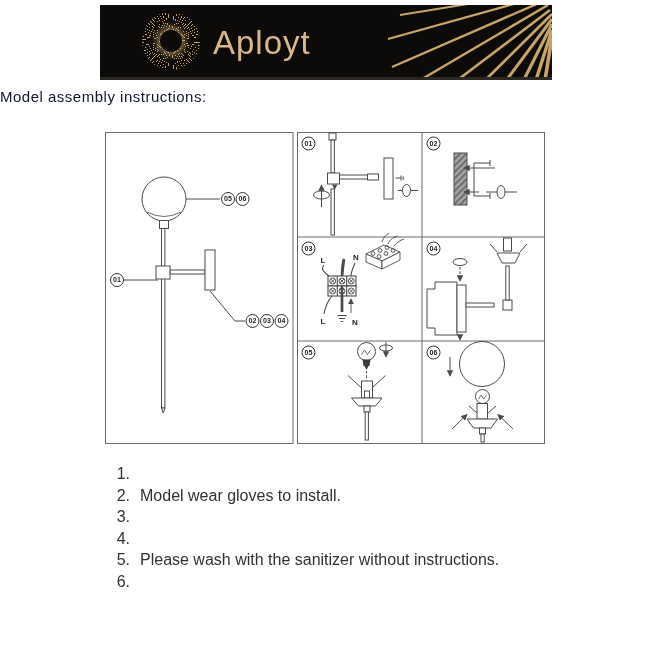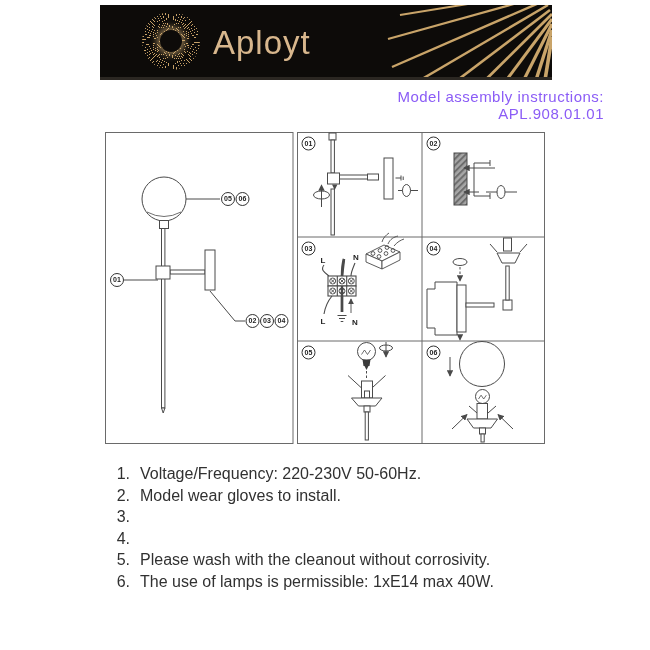--- a/index.html
+++ b/index.html
@@ -21,22 +21,22 @@
     position:absolute;left:60px;top:25px;width:22px;height:22px;border-radius:50%;
     background:#0d0b09;box-shadow:0 0 7px 3px rgba(214,176,118,.65);
   }
   .brand{
     position:absolute;left:113px;top:0;height:75px;display:flex;align-items:center;
     color:#d8b78d;font-size:33px;font-weight:400;letter-spacing:1px;
   }
   .rays{position:absolute;right:0;top:0;}
   
   .title-block{
-    position:absolute;left:0;top:89px;width:604px;text-align:right;
-    color:#8b5cf6;font-size:15px;letter-spacing:.5px;line-height:16.5px;
+    position:absolute;left:0;top:89px;width:604px;text-align:left;
+    color:#0f172a;font-size:15px;letter-spacing:.5px;line-height:16.5px;
   }
   
   .diagram{position:absolute;left:105px;top:132px;}
   
   .instructions{
     position:absolute;left:108px;top:463px;width:460px;
     color:#313131;font-size:16px;line-height:21.6px;
   }
   .inst-row{display:flex;}
   .inst-row .num{width:22px;text-align:right;margin-right:10px;flex:0 0 auto;}
@@ -64,21 +64,20 @@
       <line x1="452" y1="19" x2="390" y2="142" stroke-width="3.2"></line>
       <line x1="452" y1="25" x2="412" y2="150" stroke-width="3.4"></line>
       <line x1="452" y1="32" x2="432" y2="155" stroke-width="3.6"></line>
     </g>
   </svg>
   <div class="bottom-strip"></div>
 </div>
 
 <div class="title-block">
   <div>Model assembly instructions:</div>
-  <div>APL.908.01.01</div>
 </div>
 
 <svg class="diagram" width="440" height="312" viewBox="0 0 440 312">
   <defs>
     <marker id="ah" viewBox="0 0 8 8" refX="7" refY="4" markerWidth="6.5" markerHeight="6.5" orient="auto-start-reverse">
       <path d="M0,0 L8,4 L0,8 Z" fill="#4a4a4a"></path>
     </marker>
     <pattern id="hatch" width="4.5" height="4.5" patternTransform="rotate(45)" patternUnits="userSpaceOnUse">
       <rect width="4.5" height="4.5" fill="#a6a6a6"></rect>
       <rect width="2" height="4.5" fill="#6d6d6d"></rect>
@@ -253,33 +252,31 @@
   <text class="badge-txt" x="328.5" y="13.9" text-anchor="middle">02</text>
   <text class="badge-txt" x="203.5" y="118.9" text-anchor="middle">03</text>
   <text class="badge-txt" x="328.5" y="118.9" text-anchor="middle">04</text>
   <text class="badge-txt" x="203.5" y="222.9" text-anchor="middle">05</text>
   <text class="badge-txt" x="328.5" y="222.9" text-anchor="middle">06</text>
 </svg>
 
 <div class="instructions">
   <div class="inst-row">
     <span class="num">1.</span>
-    <span>Voltage/Frequency: 220-230V 50-60Hz.</span>
   </div>
   <div class="inst-row">
     <span class="num">2.</span>
     <span>Model wear gloves to install.</span>
   </div>
   <div class="inst-row">
     <span class="num">3.</span>
   </div>
   <div class="inst-row">
     <span class="num">4.</span>
   </div>
   <div class="inst-row">
     <span class="num">5.</span>
-    <span>Please wash with the cleanout without corrosivity.</span>
+    <span>Please wash with the sanitizer without instructions.</span>
   </div>
   <div class="inst-row">
     <span class="num">6.</span>
-    <span>The use of lamps is permissible: 1xE14 max 40W.</span>
   </div>
 </div>
 
 </body></html>

